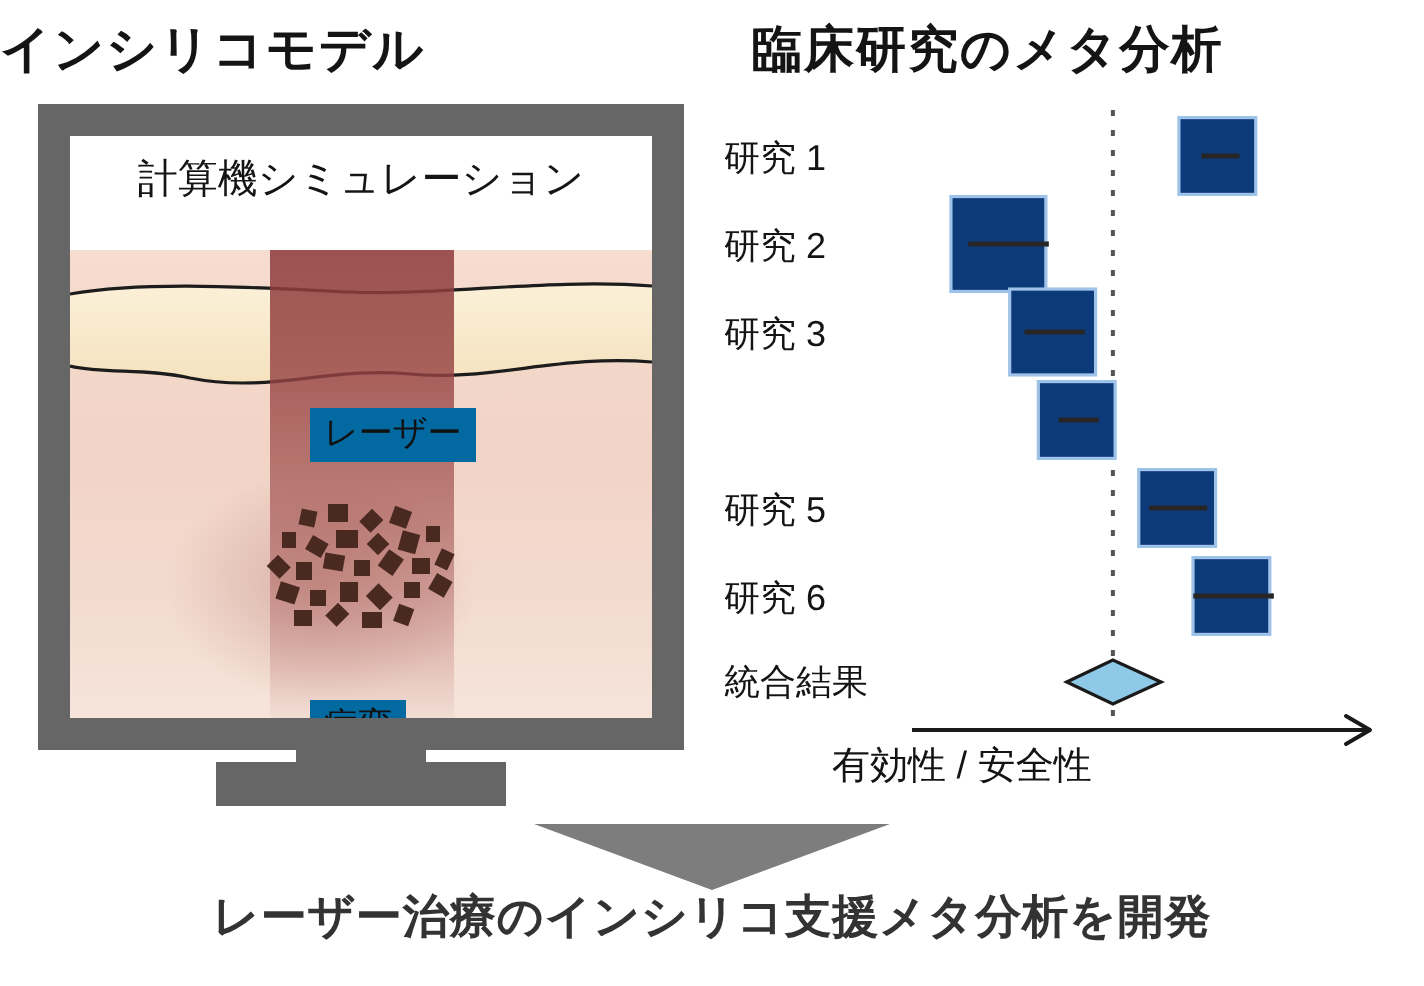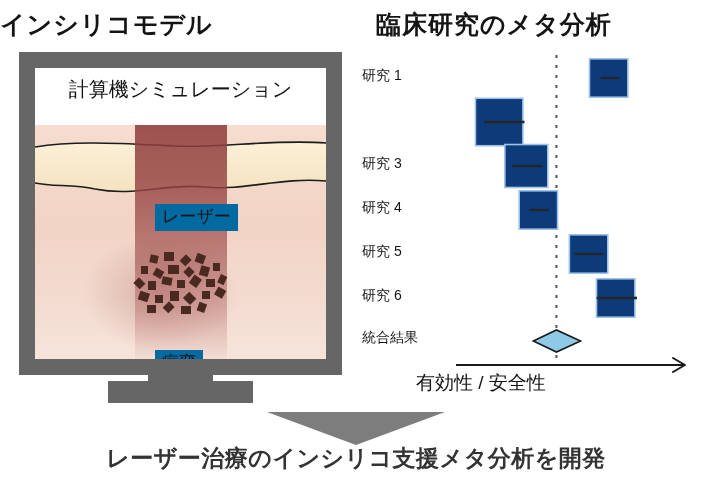--- a/index.html
+++ b/index.html
@@ -103,21 +103,21 @@
     padding: 3px 7px 4px 7px;
     white-space: nowrap;
   }
   #label-laser  { left: 120px; top: 79px; }
   #label-lesion { left: 120px; top: 225px; }
 
   
   #forest { left: 356px; top: 45px; width: 356px; height: 345px; }
   .study-label {
     position: absolute;
-    font-size: 14px;
+    font-size: 18px;
     color: #141414;
     white-space: nowrap;
     text-align: left;
     left: 6px;
     width: 96px;
   }
   #forest svg { position: absolute; left: 0; top: 0; }
   #axis-caption {
     position: absolute;
     left: 60px; top: 325px; width: 280px;
@@ -219,22 +219,22 @@
       <div class="screen-label" id="label-laser">レーザー</div>
     </div>
   </div>
 
   <div class="abs" id="monitor-neck"></div>
   <div class="abs" id="monitor-base"></div>
 
   <div class="abs" id="forest">
 
     <div class="study-label" style="top:22px;">研究 1</div>
+    <div class="study-label" style="top:66px;">研究 2</div>
     <div class="study-label" style="top:110px;">研究 3</div>
-    <div class="study-label" style="top:154px;">研究 4</div>
     <div class="study-label" style="top:198px;">研究 5</div>
     <div class="study-label" style="top:242px;">研究 6</div>
     <div class="study-label" style="top:284px;">統合結果</div>
 
     <svg id="forest-svg" width="356" height="345" viewBox="0 0 356 345">
         <line x1="200.44444444444446" y1="10" x2="200.44444444444446" y2="316" stroke="#555555" stroke-width="2" stroke-dasharray="3 7" stroke-linecap="butt"></line>
         <line x1="244.64000000000001" y1="33" x2="263.72444444444443" y2="33" stroke="#262626" stroke-width="2.4"></line>
         <rect x="233.46555555555554" y="13.79" width="38.42" height="38.42" fill="#0d3b7a" stroke="#9fc3e8" stroke-width="1.6"></rect>
         <line x1="244.64000000000001" y1="33" x2="263.72444444444443" y2="33" stroke="#262626" stroke-width="2.4"></line>
         <line x1="128.12444444444444" y1="77" x2="168.3022222222222" y2="77" stroke="#262626" stroke-width="2.4"></line>

